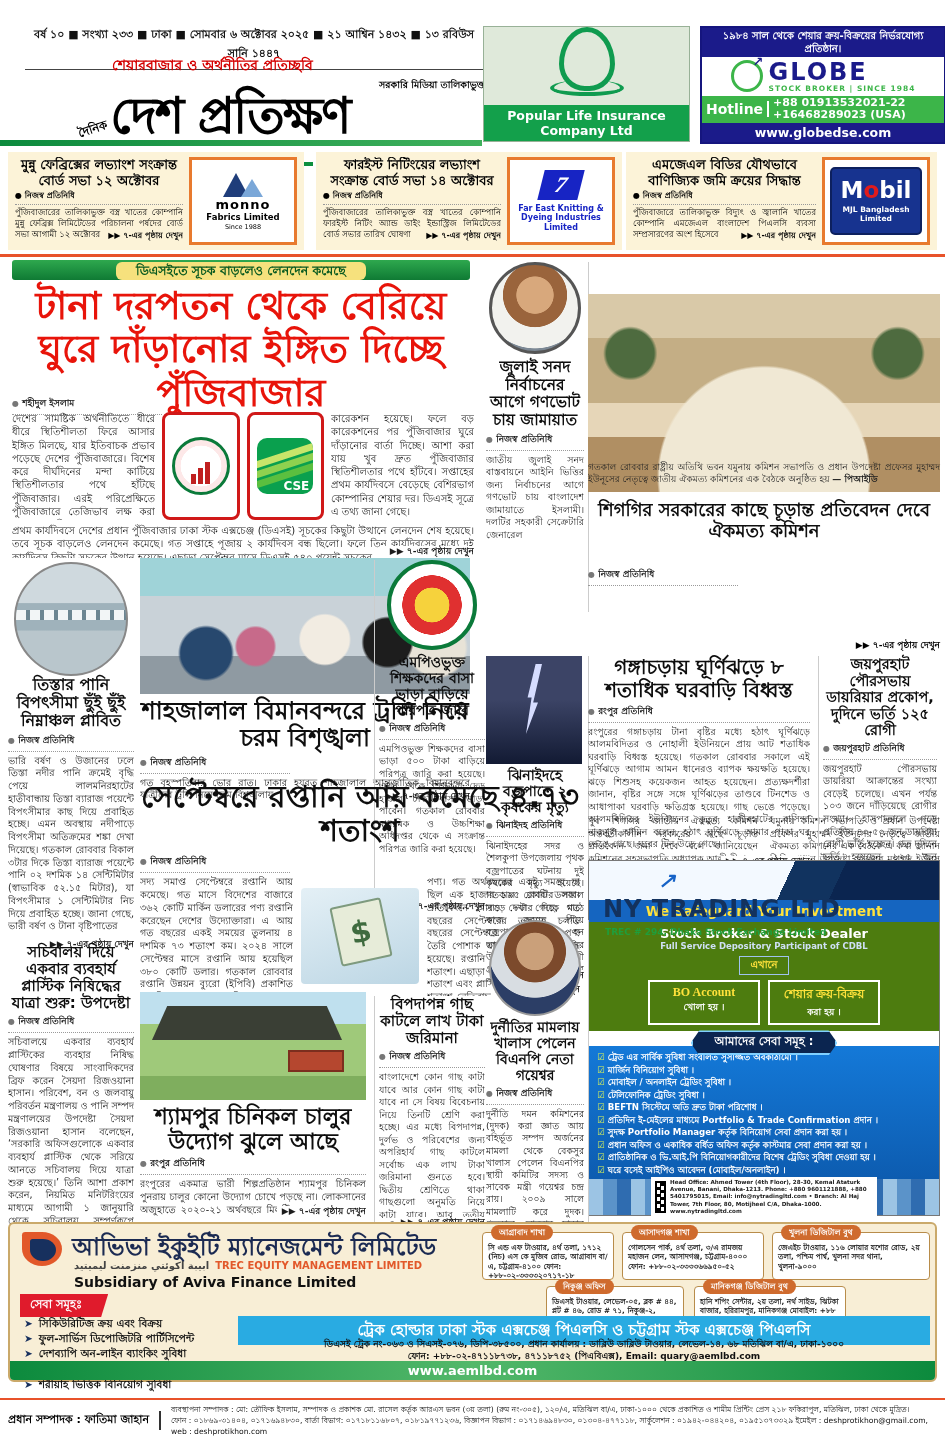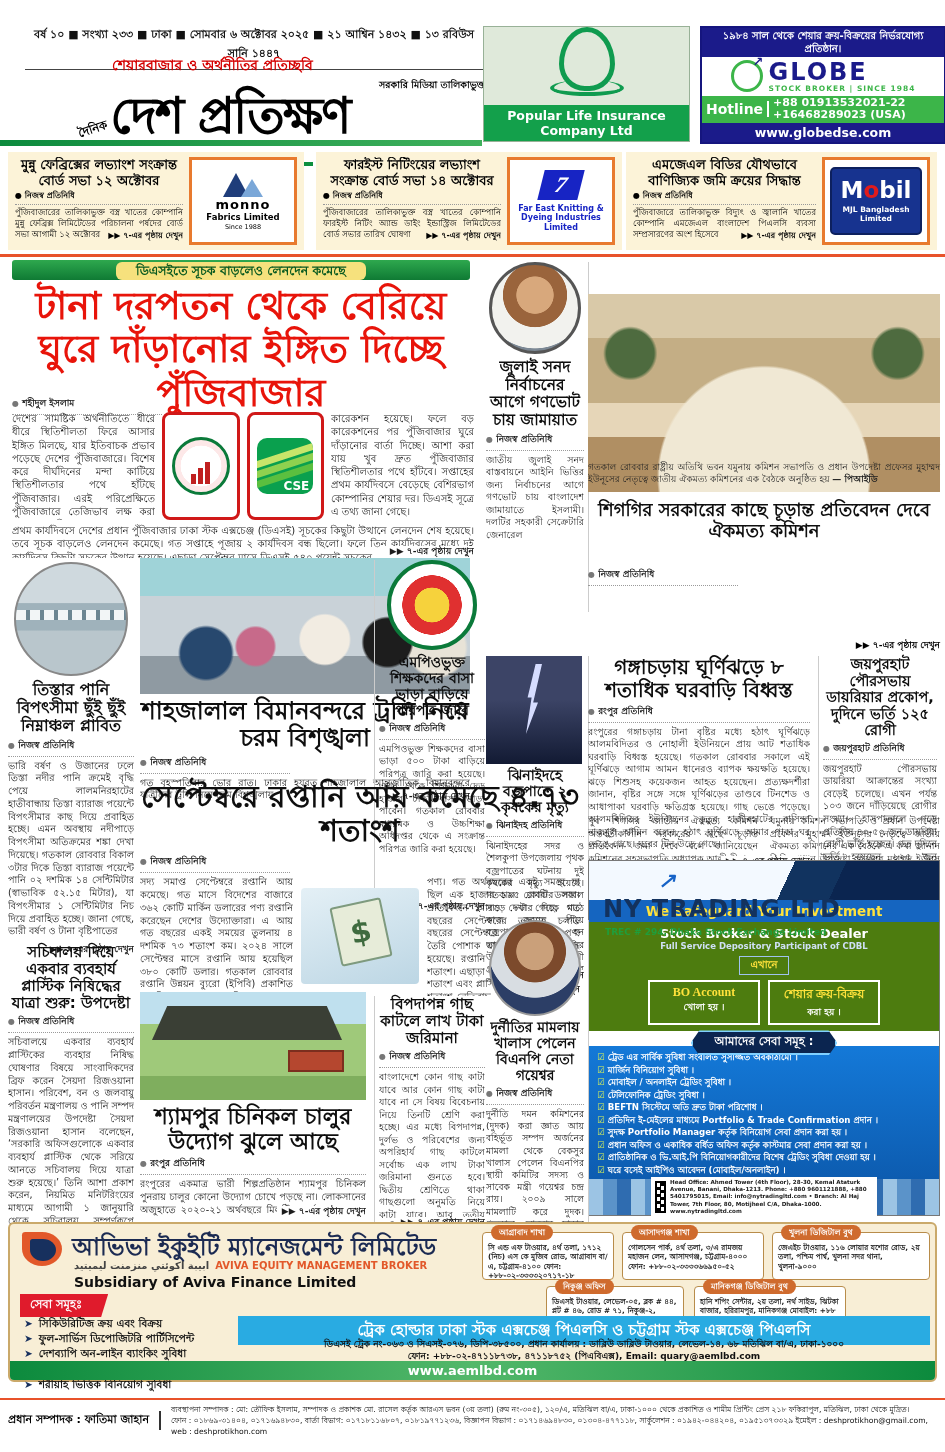--- a/index.html
+++ b/index.html
@@ -93,21 +93,21 @@
   #meeting-cap{left:588px;top:462px;width:352px;}
   #oikyo-hl{left:588px;top:500px;width:352px;font-size:18px;}
   #oikyo-by{left:588px;top:565px;width:150px;}
   #oikyo-bd{left:588px;top:583px;width:352px;height:68px;column-count:2;column-gap:12px;font-size:9.4px;}
   #oikyo-pg{left:588px;top:638px;width:352px;text-align:right;font-weight:700;font-size:9px;}
   
   #teesta{left:8px;top:562px;width:126px;}
   #teesta-photo{width:110px;height:110px;margin:0 auto;border-radius:50%;border:2px solid #888;background:
     linear-gradient(180deg,#cfd9de 0 35%,#9fb2bb 36% 60%,#b9c6cc 61%);position:relative;overflow:hidden;}
   #teesta-photo::after{content:"";position:absolute;left:0;right:0;top:42%;height:10px;background:repeating-linear-gradient(90deg,#f2f5f6 0 10px,#6c8591 10px 14px);}
-  #teesta-hl{font-size:16px;margin-top:5px;}
+  #teesta-hl{font-size:16px;}
   #teesta-bd{height:196px;font-size:9.6px;}
   #airport{left:140px;top:558px;width:330px;}
   #airport-photo{width:330px;height:136px;background:
     radial-gradient(circle at 20% 70%,#27486e 0 9%,transparent 10%),
     radial-gradient(circle at 35% 65%,#c76a8a 0 8%,transparent 9%),
     radial-gradient(circle at 56% 60%,#f2ece2 0 12%,transparent 13%),
     radial-gradient(circle at 75% 62%,#1d1d1d 0 9%,transparent 10%),
     radial-gradient(circle at 90% 66%,#e8e3d7 0 9%,transparent 10%),
     linear-gradient(180deg,#9fd3d8 0 28%,#c9d2d8 28% 72%,#8f9aa2 72%);}
   #airport-hl{font-size:24px;margin-top:4px;}
@@ -439,21 +439,21 @@
   <div id="sugar" class="abs">
     <div id="sugar-photo" class="photo"></div>
     <div id="sugar-hl" class="hl">শ্যামপুর চিনিকল চালুর উদ্যোগ ঝুলে আছে</div>
     <div class="byline"><span class="dot">●</span> <span>রংপুর প্রতিনিধি</span></div>
     <div id="sugar-bd" class="bd"><span>রংপুরের একমাত্র ভারী শিল্পপ্রতিষ্ঠান শ্যামপুর চিনিকল পুনরায় চালুর কোনো উদ্যোগ চোখে পড়ছে না। লোকসানের অজুহাতে ২০২০-২১ অর্থবছরে মিলটির কার্যক্রম বন্ধ করা হয়। পরে গত</span><span class="pg">▶▶ ৭-এর পৃষ্ঠায় দেখুন</span></div>
   </div>
 
   <div id="aviva" class="abs">
     <div id="av-logo"></div>
     <div id="av-title">আভিভা ইকুইটি ম্যানেজমেন্ট লিমিটেড</div>
-    <div id="av-sub"><span>ابيبة اكوئتي منزمنت ليميتيد</span><span class="en">AVIVA EQUITY MANAGEMENT BROKER</span></div>
+    <div id="av-sub"><span>ابيبة اكوئتي منزمنت ليميتيد</span><span class="en">TREC EQUITY MANAGEMENT LIMITED</span></div>
     <div id="av-subsid">Subsidiary of Aviva Finance Limited</div>
     <div id="av-ribbon">সেবা সমূহঃ</div>
     <div id="av-services">
       <div class="av-s"><span class="bl">➤</span><span>সিকিউরিটিজ ক্রয় এবং বিক্রয়</span></div>
       <div class="av-s"><span class="bl">➤</span><span>ফুল-সার্ভিস ডিপোজিটরি পার্টিসিপেন্ট</span></div>
       <div class="av-s"><span class="bl">➤</span><span>দেশব্যাপি অন-লাইন ব্যাংকিং সুবিধা</span></div>
       <div class="av-s"><span class="bl">➤</span><span>প্যানেল ব্রোকার-মার্জিন সুবিধা</span></div>
       <div class="av-s"><span class="bl">➤</span><span>শরীয়াহ ভিত্তিক বিনিয়োগ সুবিধা</span></div>
     </div>
     <div id="br1" class="av-branch">

